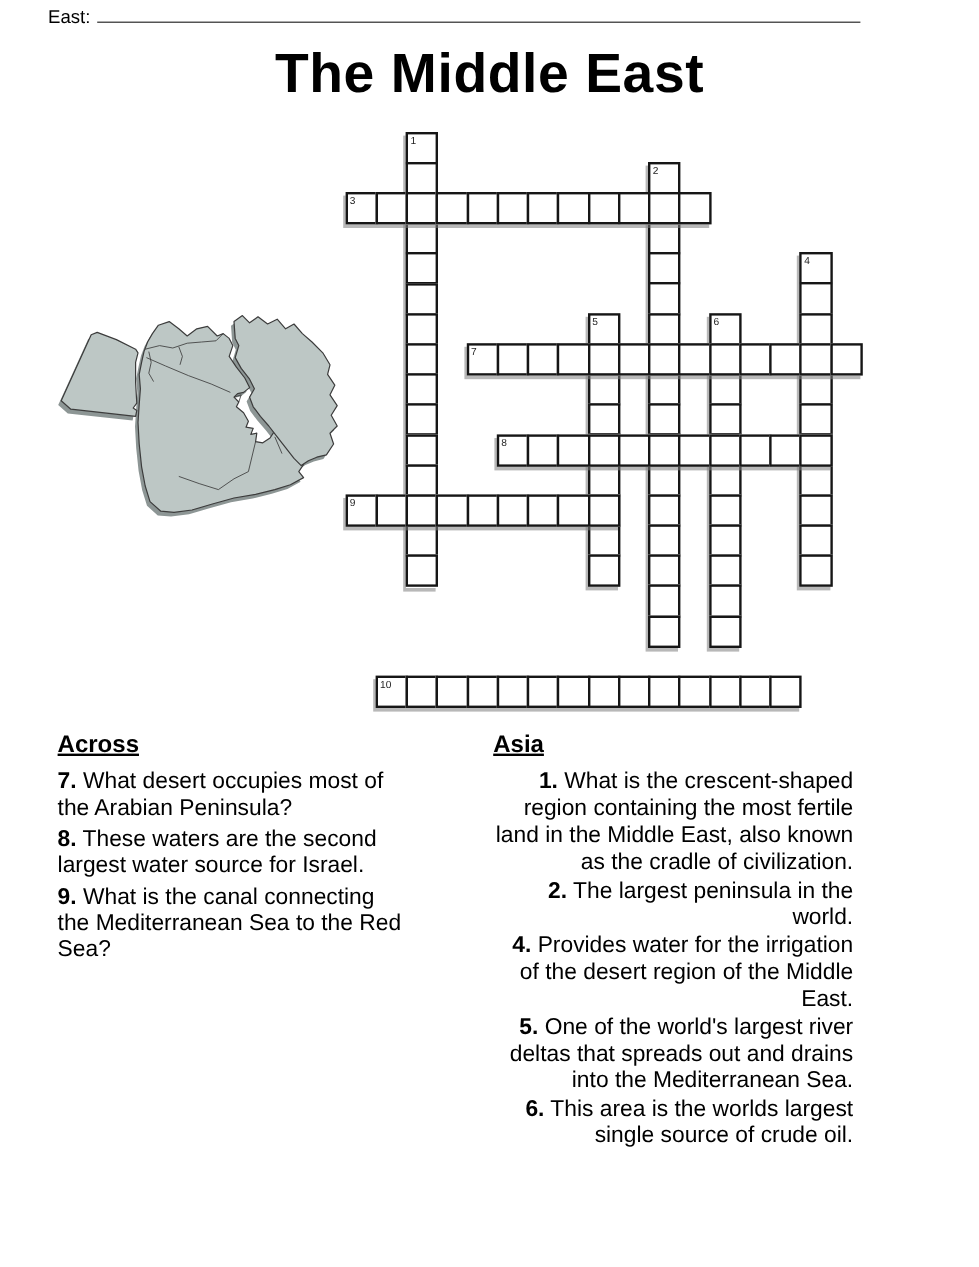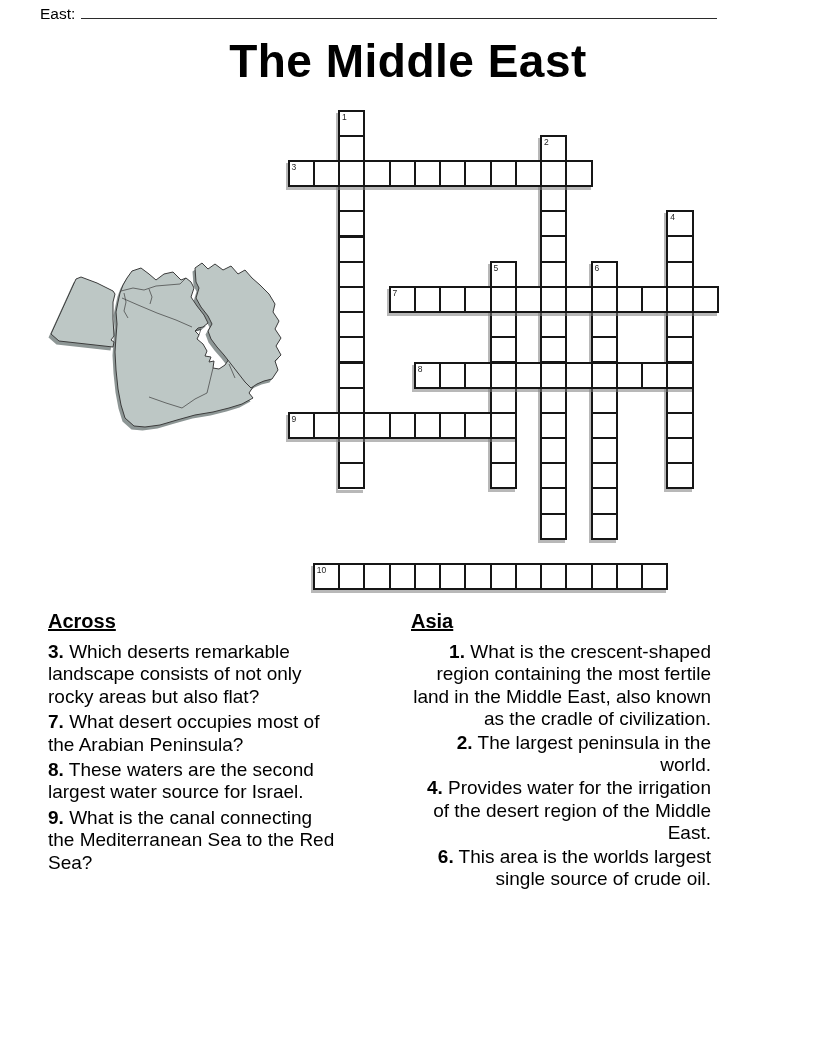--- a/index.html
+++ b/index.html
@@ -234,27 +234,27 @@
       <div class="cell" style="left: 252.5px; top: 0px; width: 27.25px; height: 27.2px;"></div>
       <div class="cell" style="left: 277.75px; top: 0px; width: 27.25px; height: 27.2px;"></div>
       <div class="cell" style="left: 303px; top: 0px; width: 27.25px; height: 27.2px;"></div>
       <div class="cell" style="left: 328.25px; top: 0px; width: 27.25px; height: 27.2px;"></div>
     </div>
   </div>
 
 <div class="clues clues-across">
   <h2>Across</h2>
   <div class="clue-list">
-      <p class="clue"><b>3.</b> Which deserts remarkable landscape consists of not only rocky areas but also flat?</p>
       <p class="clue"><b>7.</b> What desert occupies most of the Arabian Peninsula?</p>
       <p class="clue"><b>8.</b> These waters are the second largest water source for Israel.</p>
       <p class="clue"><b>9.</b> What is the canal connecting the Mediterranean Sea to the Red Sea?</p>
     </div>
 </div>
 <div class="clues clues-down">
   <h2>Asia</h2>
   <div class="clue-list">
       <p class="clue"><b>1.</b> What is the crescent-shaped region containing the most fertile land in the Middle East, also known as the cradle of civilization.</p>
       <p class="clue"><b>2.</b> The largest peninsula in the world.</p>
       <p class="clue"><b>4.</b> Provides water for the irrigation of the desert region of the Middle East.</p>
+      <p class="clue"><b>5.</b> One of the world's largest river deltas that spreads out and drains into the Mediterranean Sea.</p>
       <p class="clue"><b>6.</b> This area is the worlds largest single source of crude oil.</p>
     </div>
 </div>
 
 </body></html>

